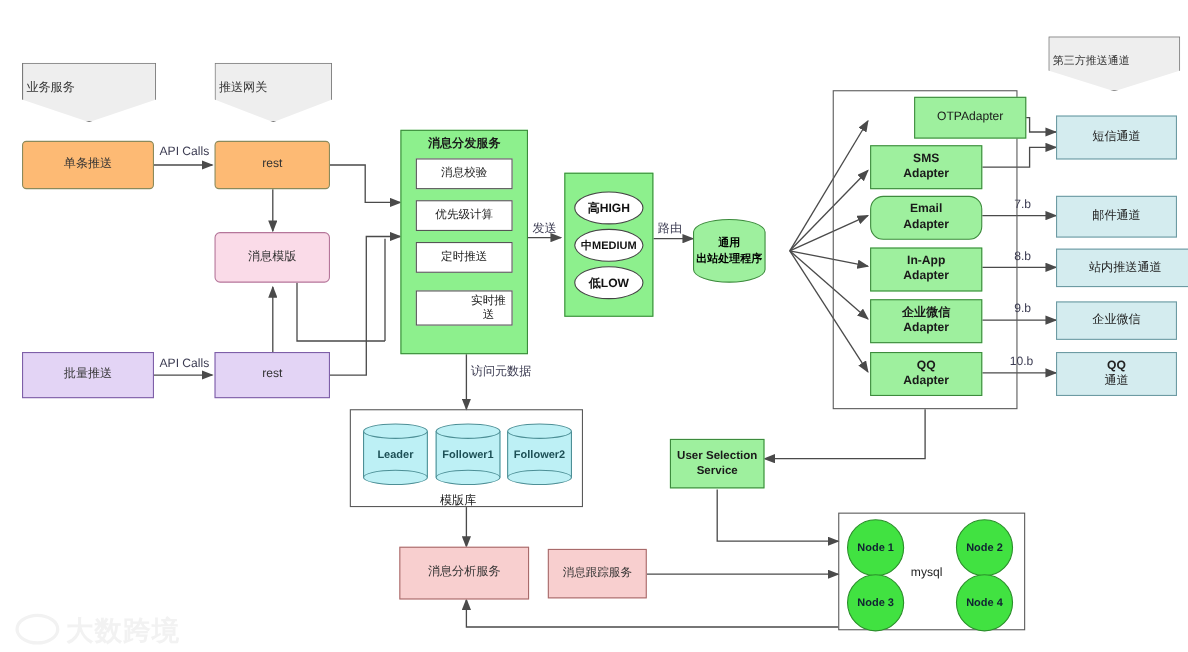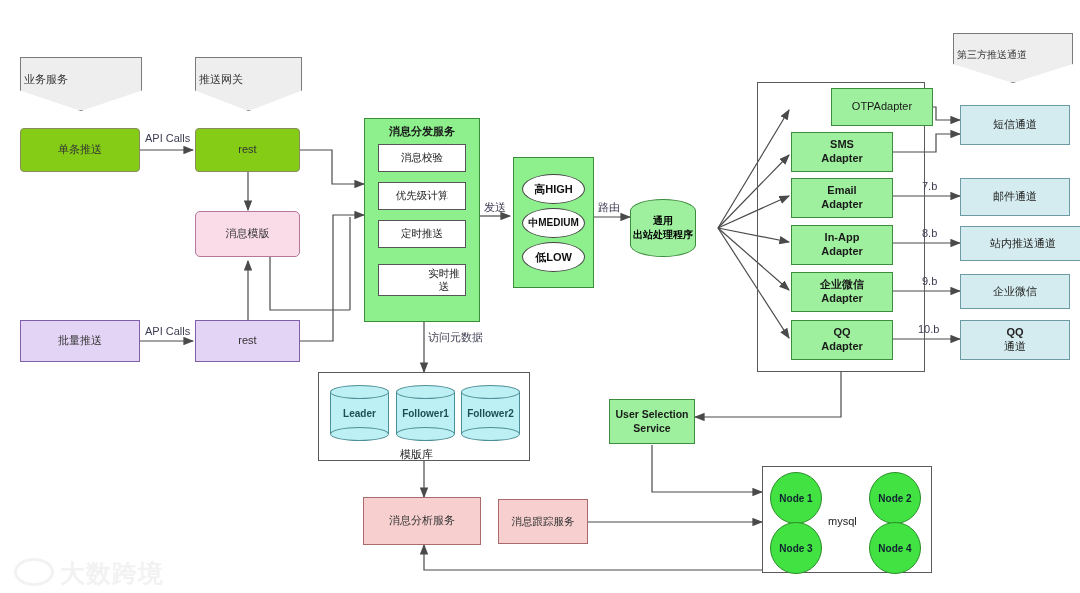--- a/index.html
+++ b/index.html
@@ -1,21 +1,21 @@
 <!DOCTYPE html>
 <html><head>
 <meta charset="utf-8">
 <style>
   html,body{margin:0;padding:0;background:#ffffff;}
   body{font-family:"Liberation Sans","DejaVu Sans",sans-serif;}
   #canvas{position:relative;width:1080px;height:593px;background:#fff;overflow:hidden;}
   .node{position:absolute;box-sizing:border-box;display:flex;align-items:center;justify-content:center;
         text-align:center;border:1.3px solid #666;line-height:1.25;}
   .txt{display:block;width:100%;padding:0 3px;}
-  .yellow{background:#84cc16;border-color:#8a8a5c;color:#333;border-radius:4px;}
+  .yellow{background:#fdba74;border-color:#8a8a5c;color:#333;border-radius:4px;}
   .purple{background:#e3d4f5;border-color:#7e5fa8;color:#333;}
   .pink{background:#fadbe8;border-color:#b5769a;color:#333;border-radius:5px;}
   .pinkbox{background:#f8cfcf;border-color:#a86b6b;color:#333;}
   .green{background:#8df08d;border-color:#3b8c3b;color:#1a1a1a;}
   .greenlite{background:#9ef09e;border-color:#3d8b3d;color:#1a1a1a;}
   .white{background:#ffffff;border-color:#555;color:#222;}
   .cyan{background:#d4ecef;border-color:#6d9ba3;color:#222;}
   .plain{background:transparent;border:1.3px solid #5a5a5a;}
   .pent{position:absolute;background:#eeeeee;border:1.3px solid #7a7a7a;
         clip-path:polygon(0 0,100% 0,100% 62%,50% 100%,0 62%);
@@ -183,21 +183,21 @@
 
   <div class="node greenlite" style="left:791px;top:88px;width:102px;height:38px;font-size:11px;font-weight:normal;margin-left:40px;">
     <span class="txt">OTPAdapter</span>
   </div>
   <div class="node greenlite" style="left:791px;top:132px;width:102px;height:40px;font-size:11px;font-weight:bold;">
     <span class="txt">
       <span>SMS</span><br>
       <span>Adapter</span>
     </span>
   </div>
-  <div class="node greenlite" style="left:791px;top:178px;width:102px;height:40px;font-size:11px;font-weight:bold;">
+  <div class="node greenlite" style="left:791px;top:178px;width:102px;height:40px;font-size:11px;font-weight:bold;border-radius:12px;">
     <span class="txt">
       <span>Email</span><br>
       <span>Adapter</span>
     </span>
   </div>
   <div class="node greenlite" style="left:791px;top:225px;width:102px;height:40px;font-size:11px;font-weight:bold;">
     <span class="txt">
       <span>In-App</span><br>
       <span>Adapter</span>
     </span>

